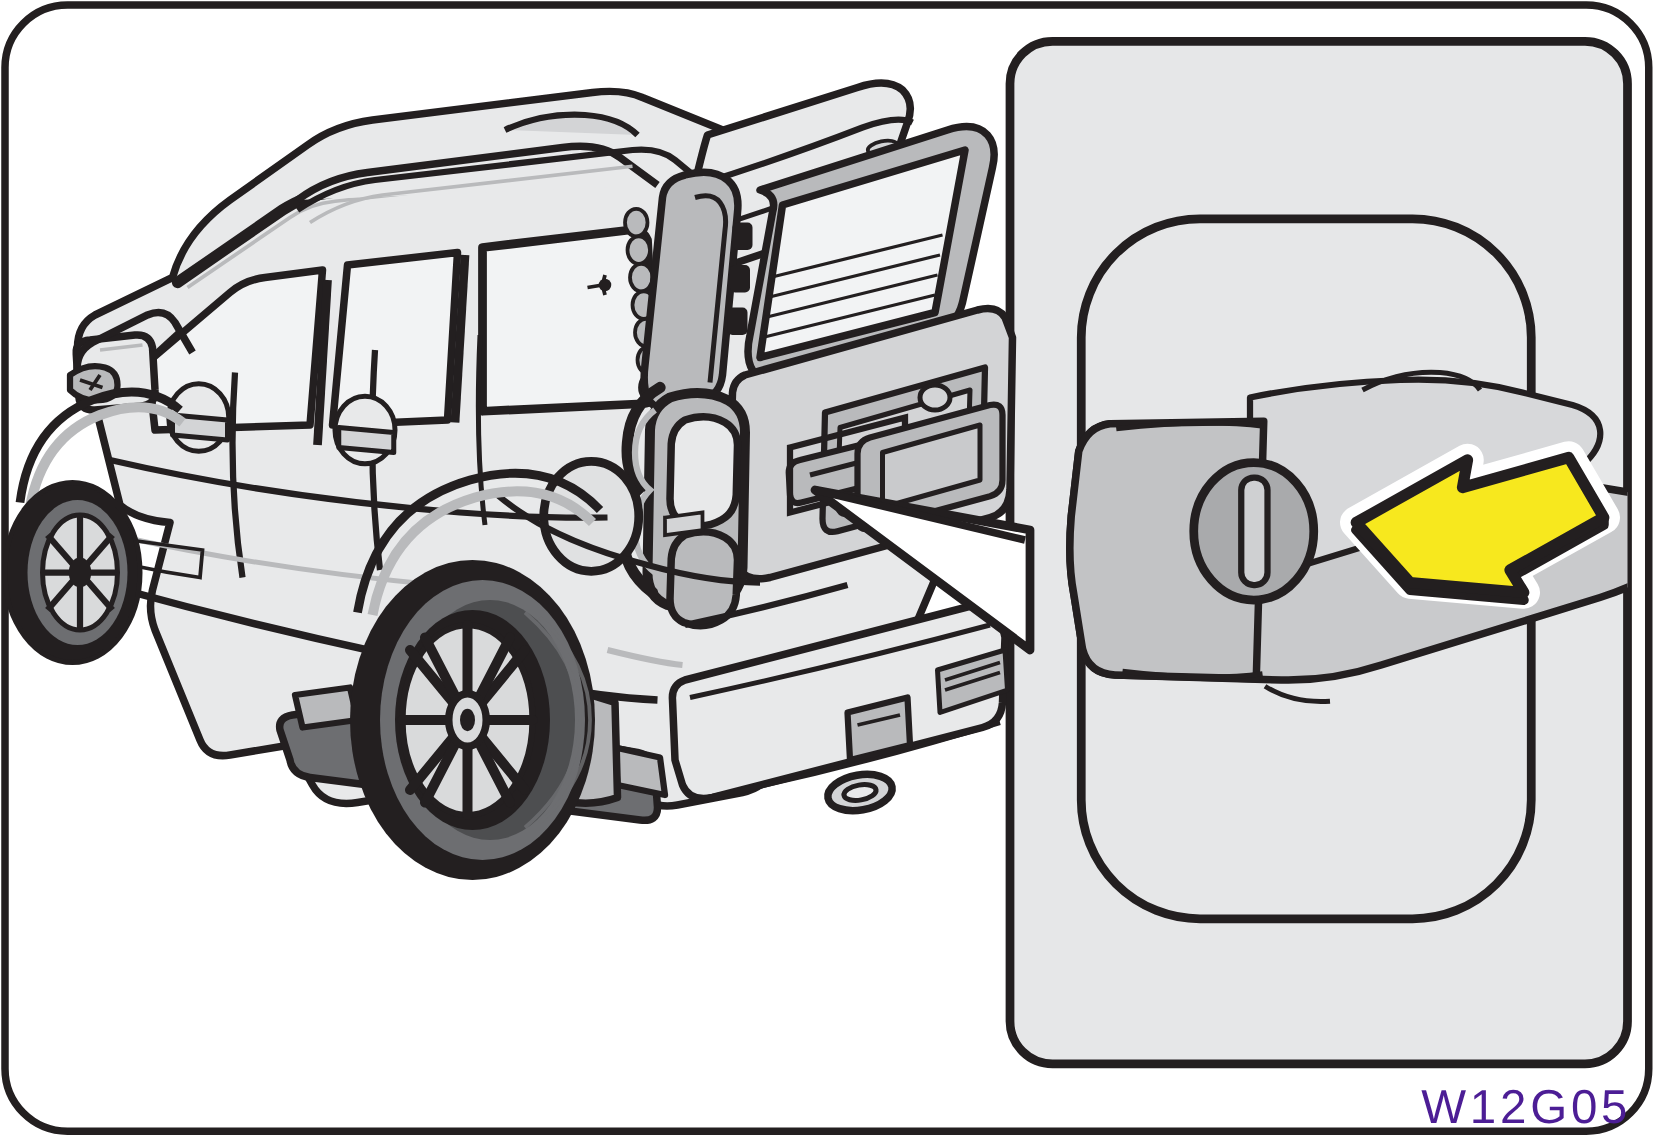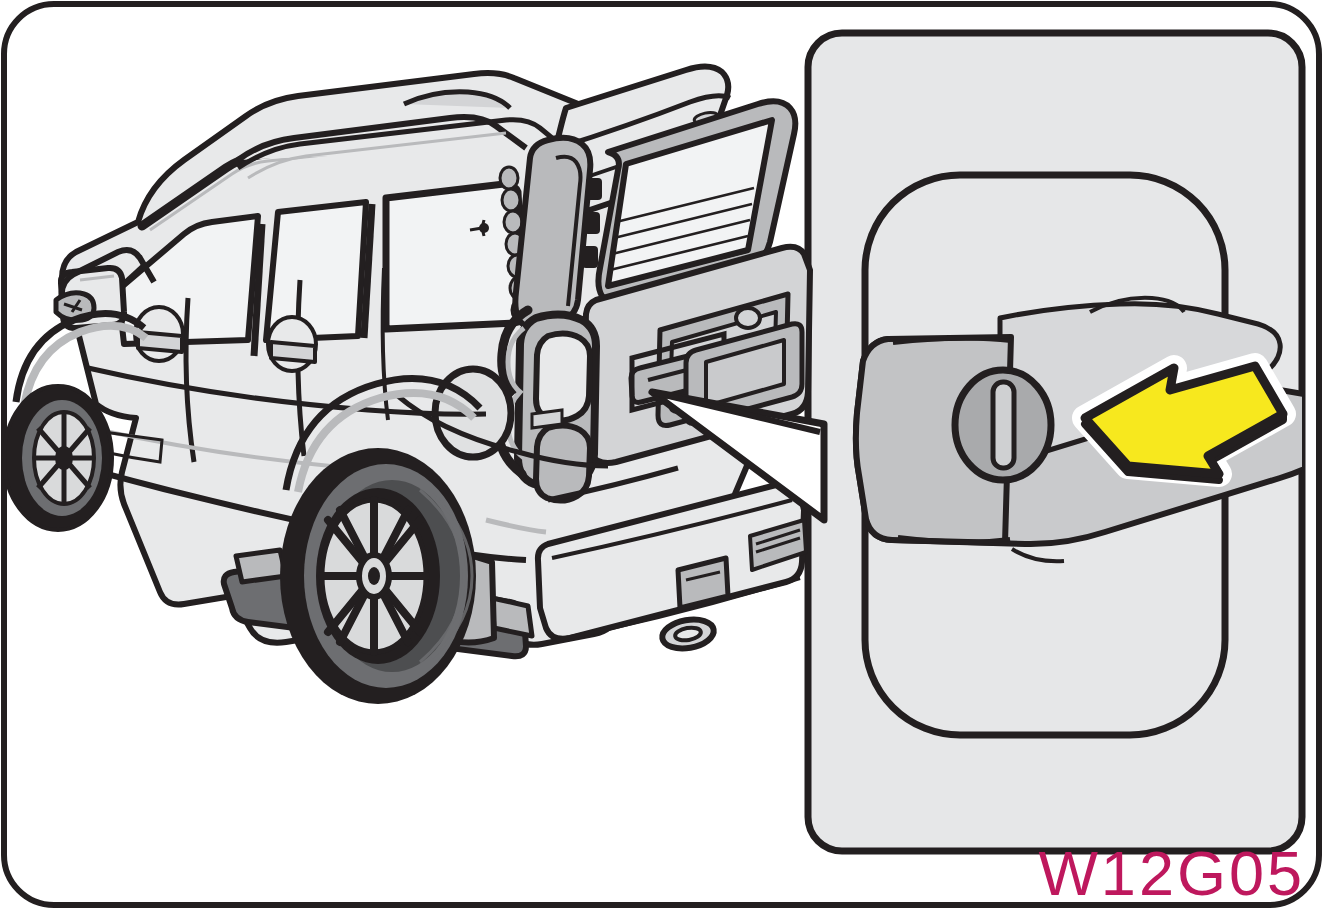--- a/index.html
+++ b/index.html
@@ -5,23 +5,23 @@
   html,body{margin:0;padding:0;background:#ffffff;}
   body{width:1323px;height:909px;overflow:hidden;
        font-family:"Liberation Sans",sans-serif;}
   #stage{position:relative;width:1323px;height:909px;background:#ffffff;}
   #stage svg{position:absolute;left:0;top:0;}
   #codeLabel{
     position:absolute;
     right:18px;
     bottom:4px;
     font-family:"Liberation Sans",sans-serif;
-    font-size:63px;
+    font-size:38px;
     letter-spacing:3px;
-    color:#be185d;
+    color:#4c1d95;
     line-height:1;
     white-space:nowrap;
   }
 </style>
 </head>
 <body>
 
 <div id="stage">
 
   <svg width="1323" height="909" viewBox="0 0 1323 909">

